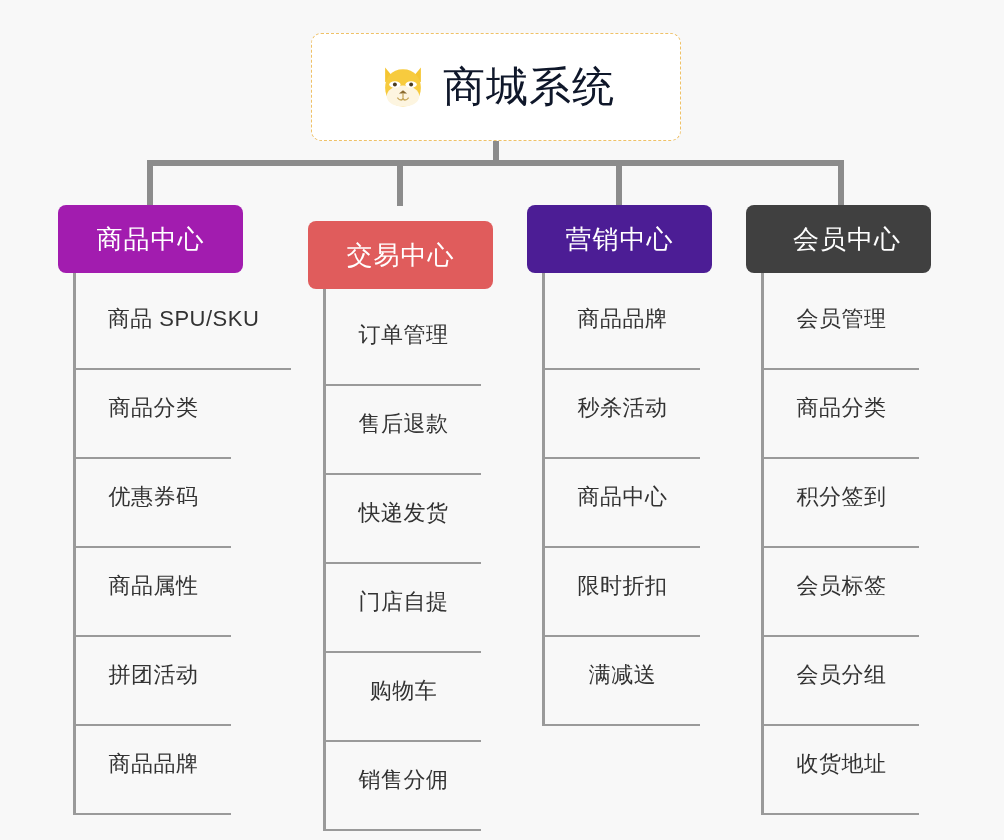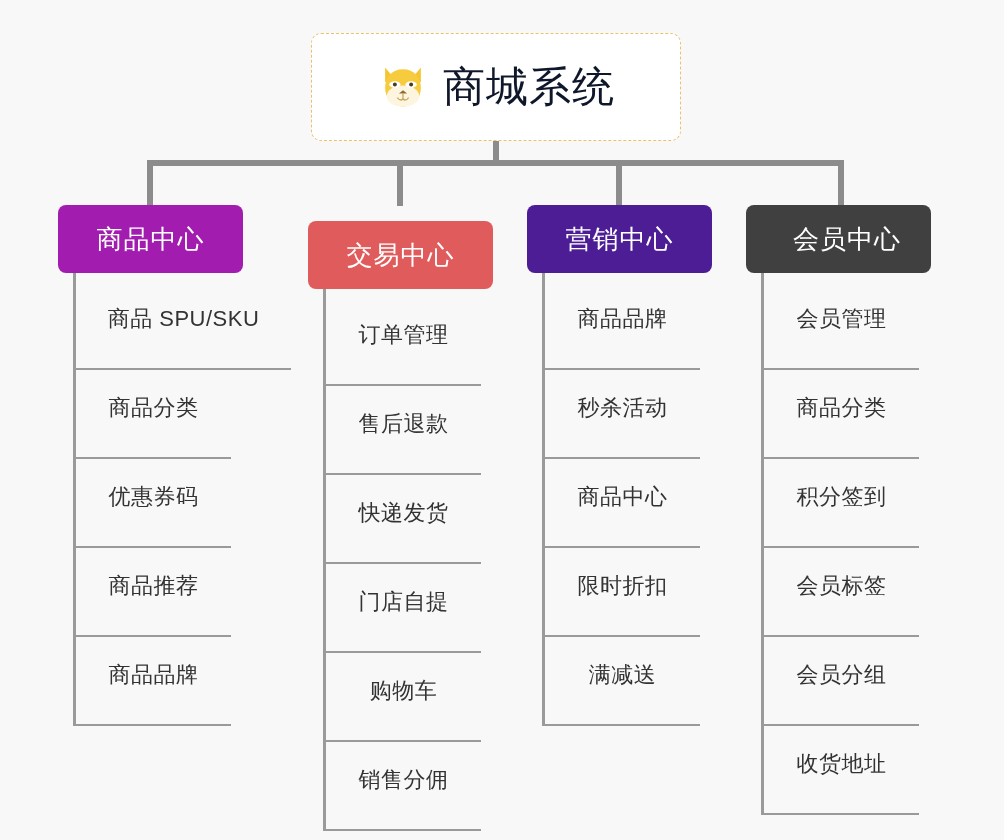--- a/index.html
+++ b/index.html
@@ -161,21 +161,24 @@
       <div class="leaf-item wide">
           <span class="leaf-label">商品 SPU/SKU</span>
         </div>
       <div class="leaf-item">
           <span class="leaf-label">商品分类</span>
         </div>
       <div class="leaf-item">
           <span class="leaf-label">优惠券码</span>
         </div>
       <div class="leaf-item">
-          <span class="leaf-label">商品推荐</span>
+          <span class="leaf-label">商品属性</span>
+        </div>
+      <div class="leaf-item">
+          <span class="leaf-label">拼团活动</span>
         </div>
       <div class="leaf-item">
           <span class="leaf-label">商品品牌</span>
         </div>
     </div>
   </div>
 
   <div class="column col-1">
     <div class="category-box" style="background-color: rgb(224, 92, 92);">
       <span>交易中心</span>

